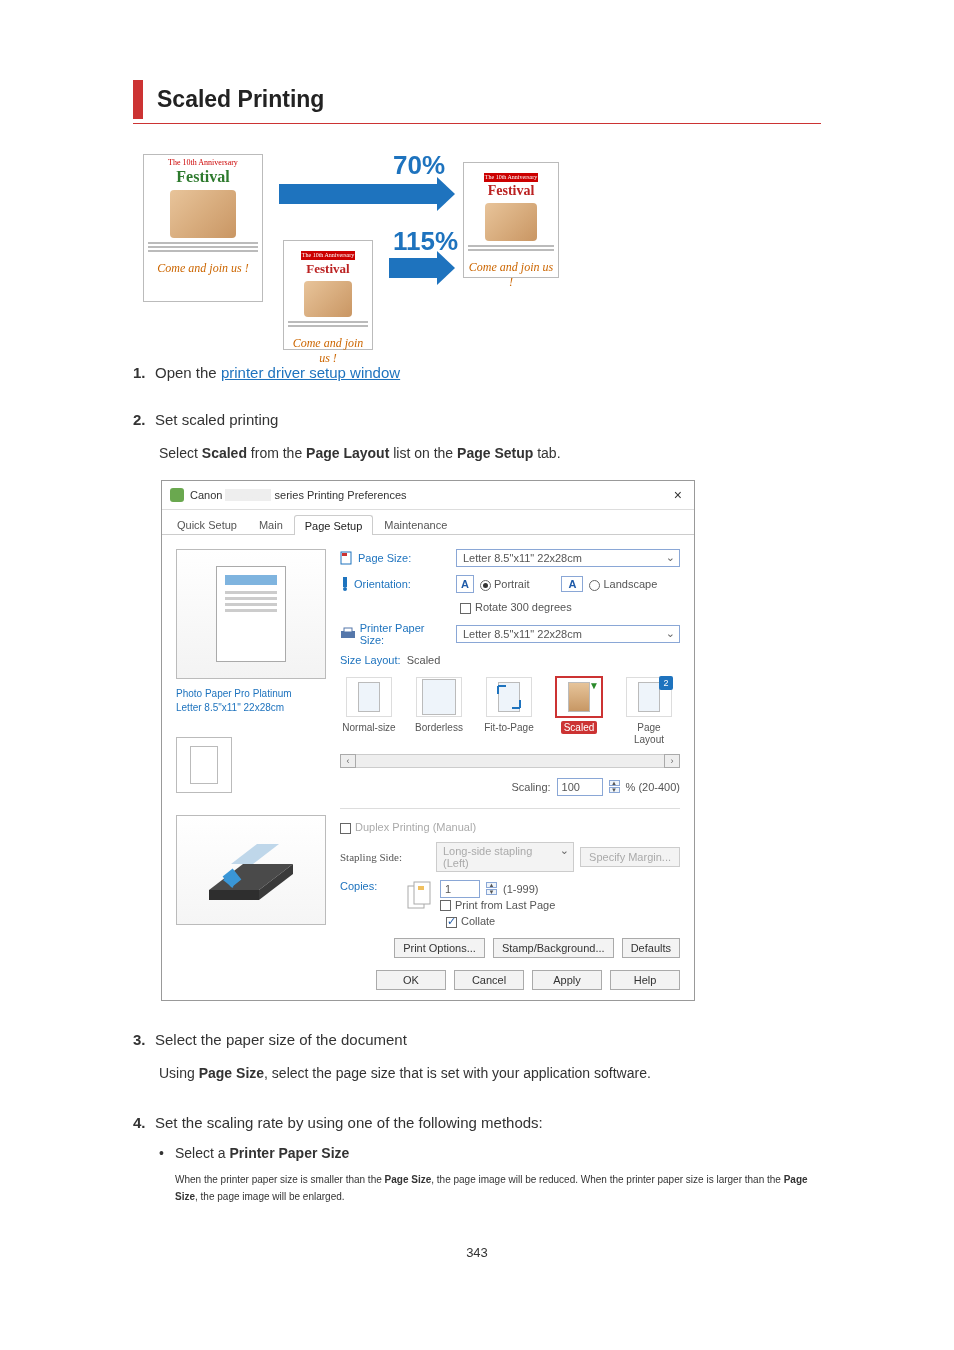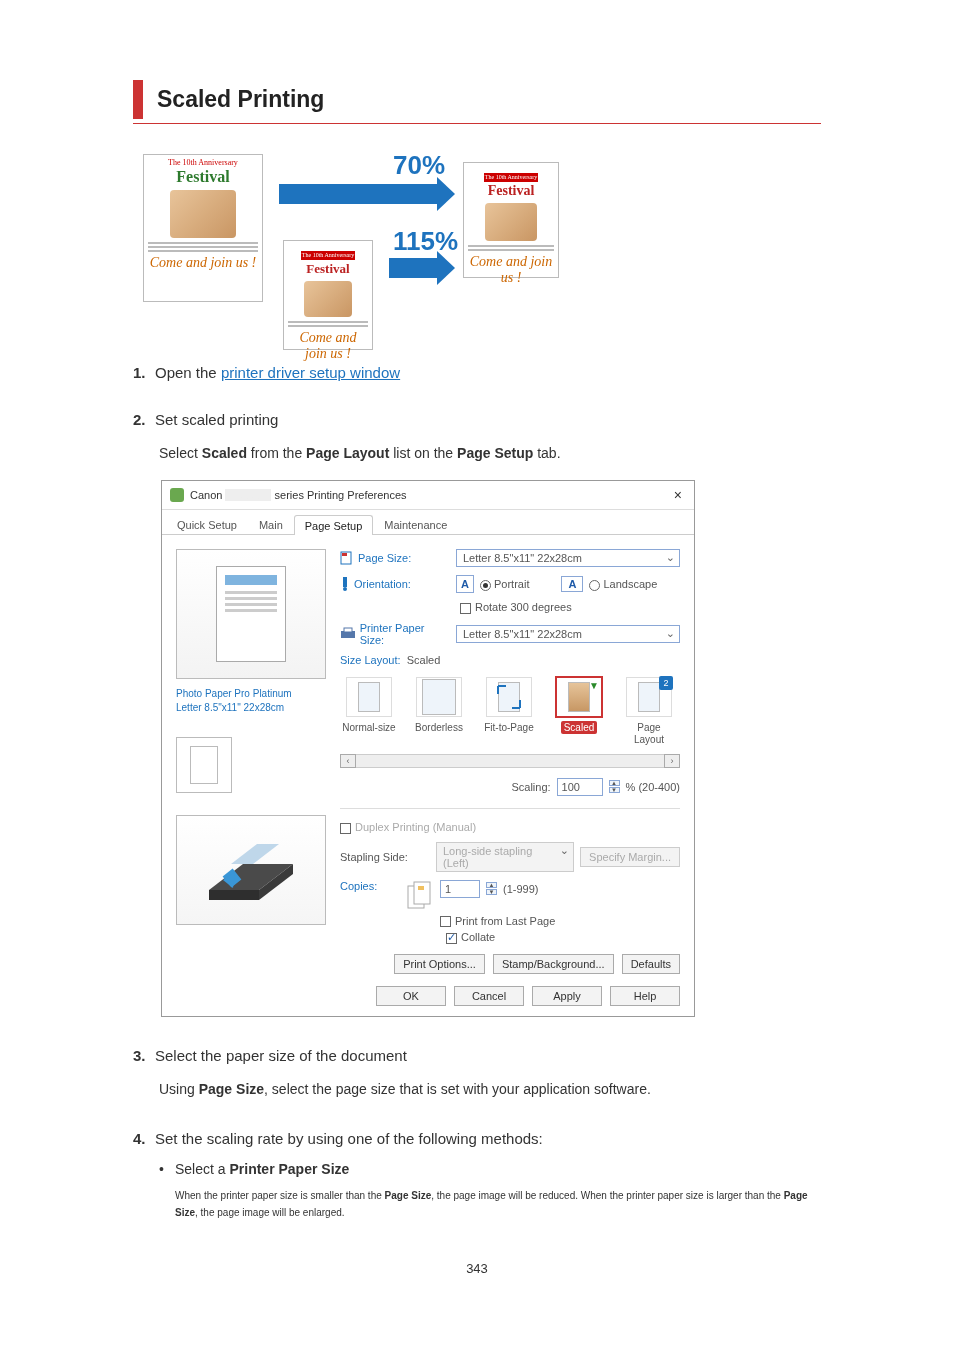--- a/index.html
+++ b/index.html
@@ -42,21 +42,21 @@
     border: 1px solid #bbb;
     font-family: Georgia, serif;
     text-align: center;
     padding: 4px;
   }
   .poster .hdr { color:#cc0000; font-size:8px; line-height:1.1; }
   .poster .fest { color:#2d7a2d; font-weight:bold; }
   .poster .dog { width:60%; margin:4px auto; background:linear-gradient(135deg,#e8c49a,#c99663); border-radius:4px; }
   .poster .lines { margin-top:4px; }
   .poster .lines div { height:2px; background:#bbb; margin:2px 0; }
-  .poster .join { color:#cc6600; font-style:italic; font-size:14px; margin-top:3px;}
+  .poster .join { color:#cc6600; font-style:italic; font-size:12px; margin-top:9px;}
   .poster-big { left:0; top:4px; width:120px; height:148px; }
   .poster-big .fest{font-size:16px;} .poster-big .dog{height:48px;}
   .poster-mid { left:140px; top:90px; width:90px; height:110px; }
   .poster-mid .hdr{background:#cc0000;color:#fff;font-size:6px;padding:1px;display:inline-block;}
   .poster-mid .fest{font-size:13px;color:#bb2222;} .poster-mid .dog{height:36px;}
   .poster-sm { left:320px; top:12px; width:96px; height:116px; }
   .poster-sm .hdr{background:#cc0000;color:#fff;font-size:6px;padding:1px;display:inline-block;}
   .poster-sm .fest{font-size:14px;color:#bb2222;} .poster-sm .dog{height:38px;}
   .pct { position:absolute; font-size:26px; color:#1e73be; font-weight:bold; }
   .pct1 { left:250px; top:0px; }
@@ -98,21 +98,21 @@
   .preview-page .bar{height:10px;background:#7fb4df;margin-bottom:6px;}
   .preview-page .l{height:3px;background:#ccc;margin:3px 0;}
   .leftcol .caption { color:#1e73be; font-size:10px; margin-top:8px; line-height:1.4;}
   .square-prev { width:56px;height:56px;border:1px solid #bbb;margin-top:22px;display:flex;align-items:center;justify-content:center;}
   .square-prev .pg{width:28px;height:38px;border:1px solid #bbb;background:#fff;}
   .printer-prev { width:150px;height:110px;border:1px solid #bbb;margin-top:22px;background:linear-gradient(#fff,#f5f5f5);display:flex;align-items:center;justify-content:center;}
   .printer-prev svg{width:110px;height:80px;}
   .rightcol { flex:1; }
   .row { display:flex; align-items:center; margin-bottom:8px; gap:6px;}
   .row .lbl { color:#1e73be; width:110px; display:flex;align-items:center;gap:4px;}
-  .row .lbl.plain{color:#555;}
+  .row .lbl.plain{color:#555;font-family:Liberation Serif, serif;}
   .select { flex:1; border:1px solid #8aa7d6; background:#fff; padding:2px 18px 2px 6px; position:relative; color:#555;min-height:18px;}
   .select::after{content:"⌄";position:absolute;right:4px;top:1px;color:#666;font-size:11px;}
   .orient-icon{width:18px;height:18px;border:1px solid #8aa7d6;background:#fff;display:flex;align-items:center;justify-content:center;font-weight:bold;color:#1e5aa8;font-size:11px;}
   .radio{width:11px;height:11px;border:1px solid #666;border-radius:50%;display:inline-block;position:relative;margin-right:3px;vertical-align:middle;}
   .radio.checked::after{content:"";position:absolute;inset:2px;background:#333;border-radius:50%;}
   .chk{width:11px;height:11px;border:1px solid #666;display:inline-block;margin-right:4px;vertical-align:middle;position:relative;}
   .chk.checked::after{content:"✓";position:absolute;left:0;top:-3px;font-size:11px;color:#1e5aa8;}
   .layout-label{color:#1e73be;margin:8px 0 6px 0;}
   .layout-options{display:flex;gap:14px;border:1px solid transparent;padding:4px 0;}
   .lo{width:56px;text-align:center;}
@@ -358,21 +358,21 @@
                 <div style="display:flex;align-items:center;gap:6px;">
                   <div class="numfield" style="width:40px;">
                       <span>1</span>
                     </div>
                   <div class="spinner">
                       <div>▲</div>
                       <div>▼</div>
                     </div>
                   <span>(1-999)</span>
                 </div>
-                <div style="margin-top:17px;"><label><span class="chk"></span><span>Print from Last Page</span></label></div>
+                <div style="margin-top:1px;"><label><span class="chk"></span><span>Print from Last Page</span></label></div>
                 <div style="margin-top:4px;padding-left:6px;"><label><span class="chk checked"></span><span>Collate</span></label></div>
               </div>
             </div>
             <div style="display:flex;gap:8px;justify-content:flex-end;margin-top:10px;">
               <div class="btn small">Print Options...</div>
               <div class="btn small">Stamp/Background...</div>
               <div class="btn small">Defaults</div>
             </div>
           </div>
         </div>

